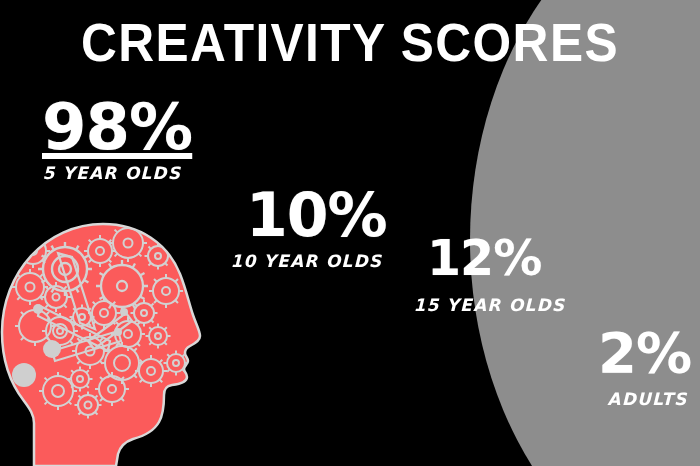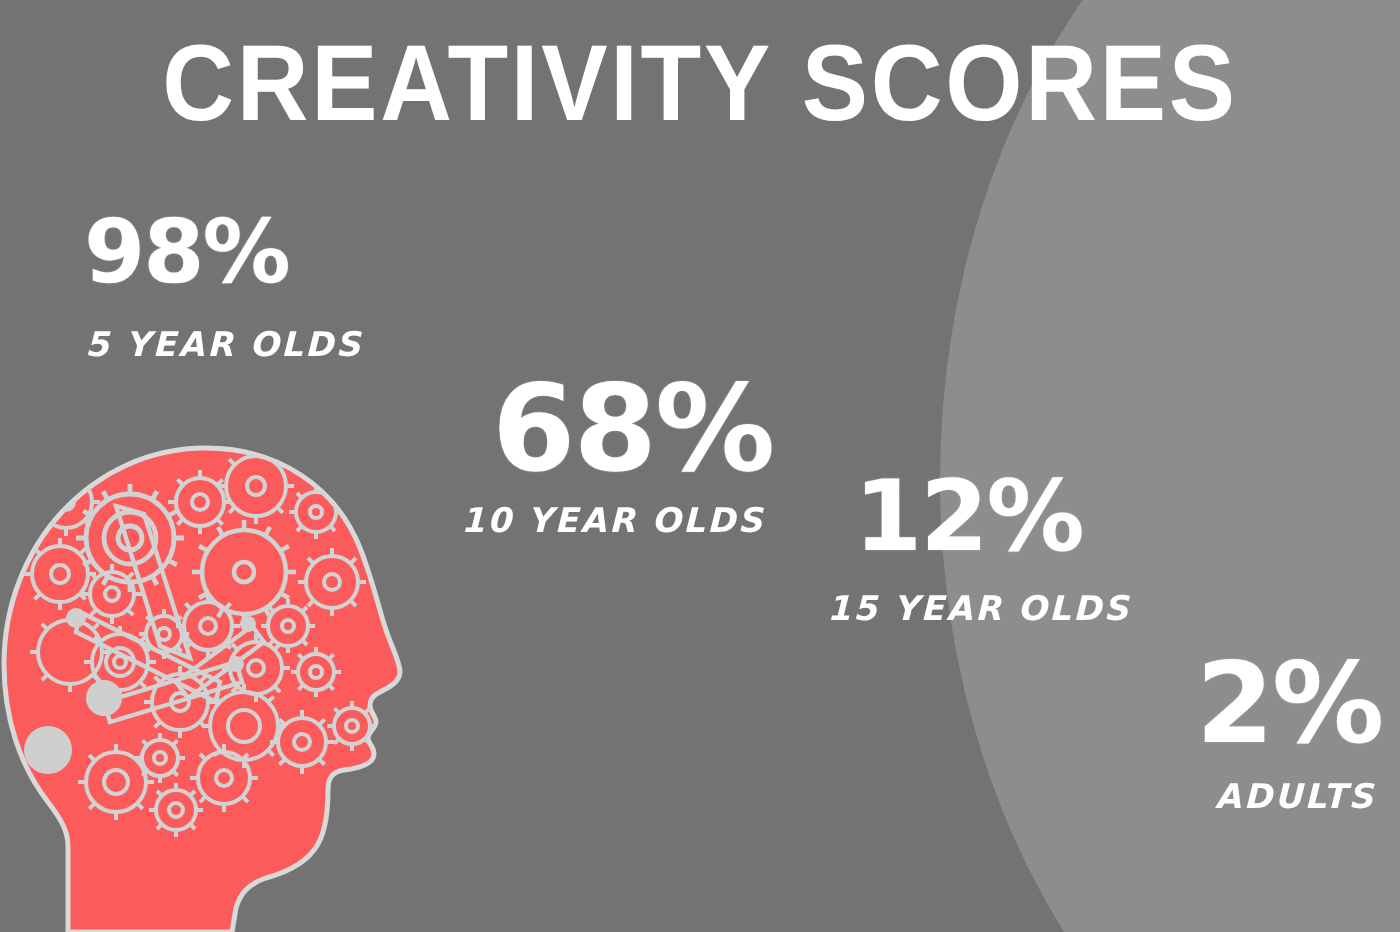--- a/index.html
+++ b/index.html
@@ -9,21 +9,21 @@
   body {
     background: #ffffff;
     font-family: "Liberation Sans", sans-serif;
   }
 
   #infographic {
     position: relative;
     width: 700px;
     height: 466px;
     overflow: hidden;
-    background: #737373;
+    background: #000000;
   }
 
   
   .bg-arc {
     position: absolute;
     top: -120px;
     right: -330px;
     width: 560px;
     height: 720px;
     border-radius: 50%;
@@ -70,21 +70,21 @@
     font-weight: bold;
     font-style: italic;
     font-size: 17px;
     line-height: 22px;
     letter-spacing: 1.2px;
     margin-top: 4px;
     transform: skewX(-3deg);
   }
 
   .stat-1 { left: 42px;  top: 96px;  }
-  .stat-1 .value { font-size: 44px; }
+  .stat-1 .value { font-size: 64px; text-decoration: underline; }
   .stat-1 .label { text-align: left; padding-left: 2px; }
 
   .stat-2 { left: 232px; top: 184px; }
   .stat-2 .value { font-size: 60px; padding-left: 14px; }
   .stat-2 .label { text-align: left; }
 
   .stat-3 { left: 415px; top: 228px; }
   .stat-3 .value { font-size: 49px; padding-left: 12px; }
   .stat-3 .label { text-align: left; }
 
@@ -110,21 +110,21 @@
   <div class="bg-arc"></div>
 
   <div class="title">CREATIVITY SCORES</div>
 
   <div class="stat stat-1">
     <span class="value">98%</span>
     <span class="label">5 YEAR OLDS</span>
   </div>
 
   <div class="stat stat-2">
-    <span class="value">68%</span>
+    <span class="value">10%</span>
     <span class="label">10 YEAR OLDS</span>
   </div>
 
   <div class="stat stat-3">
     <span class="value">12%</span>
     <span class="label">15 YEAR OLDS</span>
   </div>
 
   <div class="stat stat-4">
     <span class="value">2%</span>

